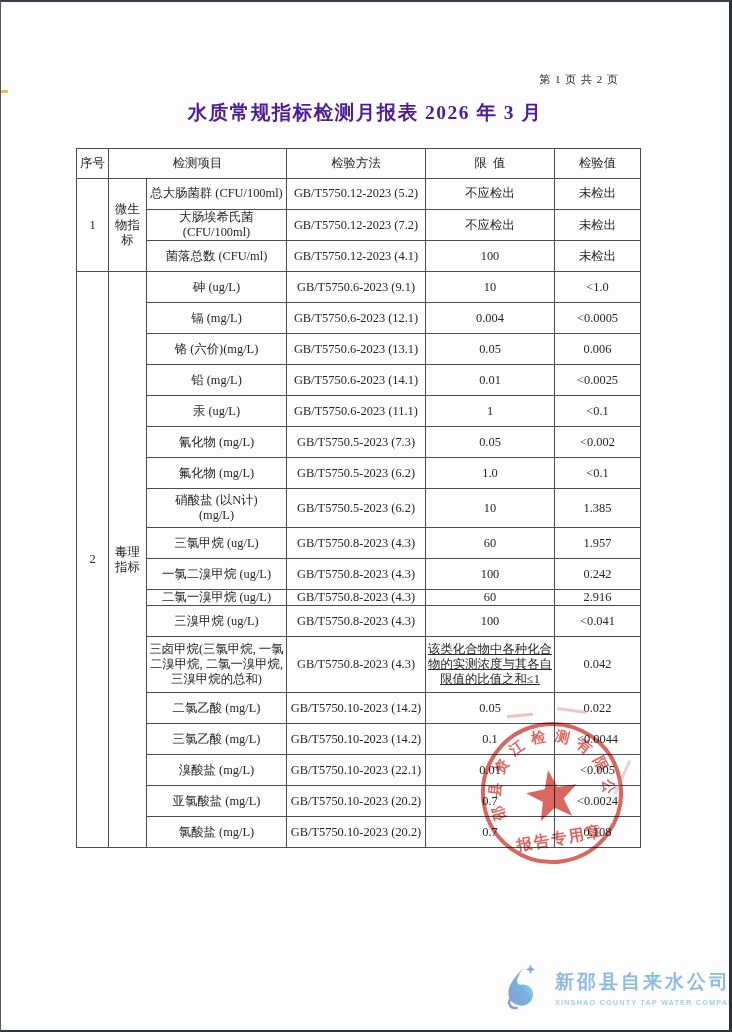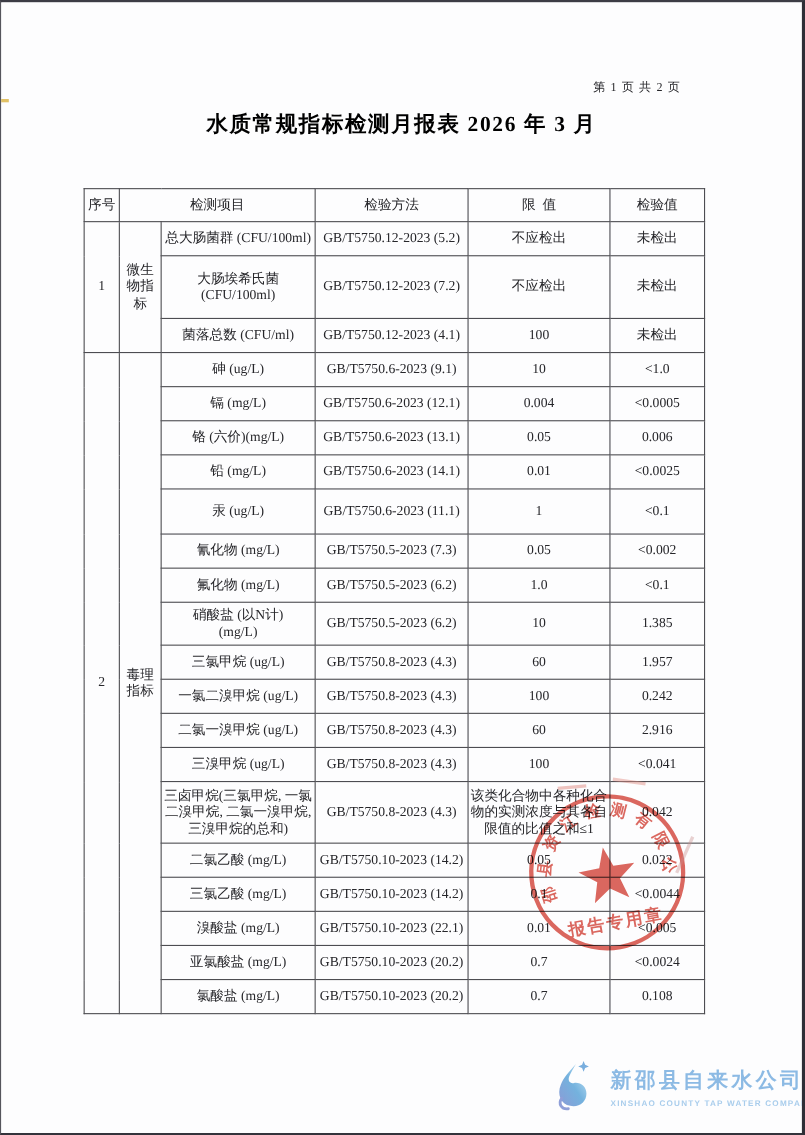--- a/index.html
+++ b/index.html
@@ -5,36 +5,36 @@
   html,body{margin:0;padding:0;background:#e8e8e8;}
   .page{
     position:relative;width:732px;height:1032px;box-sizing:border-box;
     background:#fdfdfe;overflow:hidden;
     border-top:2px solid #3c3c45;border-left:1px solid #55555c;
     border-right:3px solid #2e2e36;border-bottom:2px solid #33333b;
     font-family:"Liberation Serif","DejaVu Serif",serif;color:#26262a;
   }
   .page-info{position:absolute;top:70px;right:110px;font-size:11px;letter-spacing:1px;}
   .doc-title{position:absolute;top:97px;left:0;width:100%;text-align:center;
-    font-size:19.5px;font-weight:bold;letter-spacing:1.5px;color:#000000;}
+    font-size:19.5px;font-weight:bold;letter-spacing:1.5px;color:#4c1d95;}
   table.report{
-    position:absolute;left:75px;top:169px;width:564px;
+    position:absolute;left:75px;top:146px;width:564px;
     border-collapse:collapse;table-layout:fixed;
   }
   table.report th,table.report td{
     border:1px solid #4d4d52;padding:0 2px;text-align:center;vertical-align:middle;
     font-size:12.4px;line-height:1.22;font-weight:normal;color:#26262a;
     overflow:hidden;
   }
   table.report thead tr{height:30px;}
   th.limit-head{white-space:pre;}
   td.item{white-space:pre-line;}
   td.method{font-size:12px;}
   td.item-long{text-align:left;font-size:12px;line-height:1.3;margin-top:16px;}
-  td.limit-long{font-size:11.8px;line-height:1.3;}
+  td.limit-long{font-size:11.8px;line-height:1.3;text-decoration:underline;}
   td.off-cat{vertical-align:top;padding-top:386px;}
   td.off-seq{vertical-align:top;padding-top:396px;}
   
   .stamp{position:absolute;left:471px;top:711px;width:160px;height:160px;
     transform:rotate(-10deg);opacity:.82;mix-blend-mode:multiply;pointer-events:none;}
   .ink-mark{position:absolute;pointer-events:none;}
   
   .footer-logo{position:absolute;left:494px;top:960px;display:flex;align-items:center;gap:8px;}
   .logo-text-name{font-family:"Liberation Sans","DejaVu Sans",sans-serif;font-weight:bold;
     font-size:19px;letter-spacing:3px;color:#8cbae4;white-space:nowrap;}
@@ -73,21 +73,21 @@
     </thead>
     <tbody>
         <tr style="height: 31px;">
           <td rowspan="3" class="seq">1</td>
           <td rowspan="3" class="cat">微生物指标</td>
           <td class="item">总大肠菌群 (CFU/100ml)</td>
           <td class="method">GB/T5750.12-2023 (5.2)</td>
           <td class="limit">不应检出</td>
           <td class="value">未检出</td>
         </tr>
-        <tr style="height: 57px;">
+        <tr style="height: 31px;">
           <td class="item">大肠埃希氏菌
 (CFU/100ml)</td>
           <td class="method">GB/T5750.12-2023 (7.2)</td>
           <td class="limit">不应检出</td>
           <td class="value">未检出</td>
         </tr>
         <tr style="height: 31px;">
           <td class="item">菌落总数 (CFU/ml)</td>
           <td class="method">GB/T5750.12-2023 (4.1)</td>
           <td class="limit">100</td>
@@ -112,21 +112,21 @@
           <td class="method">GB/T5750.6-2023 (13.1)</td>
           <td class="limit">0.05</td>
           <td class="value">0.006</td>
         </tr>
         <tr style="height: 31px; margin-top: 28px;">
           <td class="item">铅 (mg/L)</td>
           <td class="method">GB/T5750.6-2023 (14.1)</td>
           <td class="limit">0.01</td>
           <td class="value">&lt;0.0025</td>
         </tr>
-        <tr style="height: 41px; margin-left: 40px;">
+        <tr style="height: 31px; margin-left: 40px;">
           <td class="item">汞 (ug/L)</td>
           <td class="method">GB/T5750.6-2023 (11.1)</td>
           <td class="limit">1</td>
           <td class="value">&lt;0.1</td>
         </tr>
         <tr style="height: 31px;">
           <td class="item">氰化物 (mg/L)</td>
           <td class="method">GB/T5750.5-2023 (7.3)</td>
           <td class="limit">0.05</td>
           <td class="value">&lt;0.002</td>
@@ -149,21 +149,21 @@
           <td class="method">GB/T5750.8-2023 (4.3)</td>
           <td class="limit">60</td>
           <td class="value">1.957</td>
         </tr>
         <tr style="height: 31px;">
           <td class="item">一氯二溴甲烷 (ug/L)</td>
           <td class="method">GB/T5750.8-2023 (4.3)</td>
           <td class="limit">100</td>
           <td class="value">0.242</td>
         </tr>
-        <tr style="height: 31px;">
+        <tr style="height: 16px;">
           <td class="item">二氯一溴甲烷 (ug/L)</td>
           <td class="method">GB/T5750.8-2023 (4.3)</td>
           <td class="limit">60</td>
           <td class="value">2.916</td>
         </tr>
         <tr style="height: 31px;">
           <td class="item">三溴甲烷 (ug/L)</td>
           <td class="method">GB/T5750.8-2023 (4.3)</td>
           <td class="limit">100</td>
           <td class="value">&lt;0.041</td>

